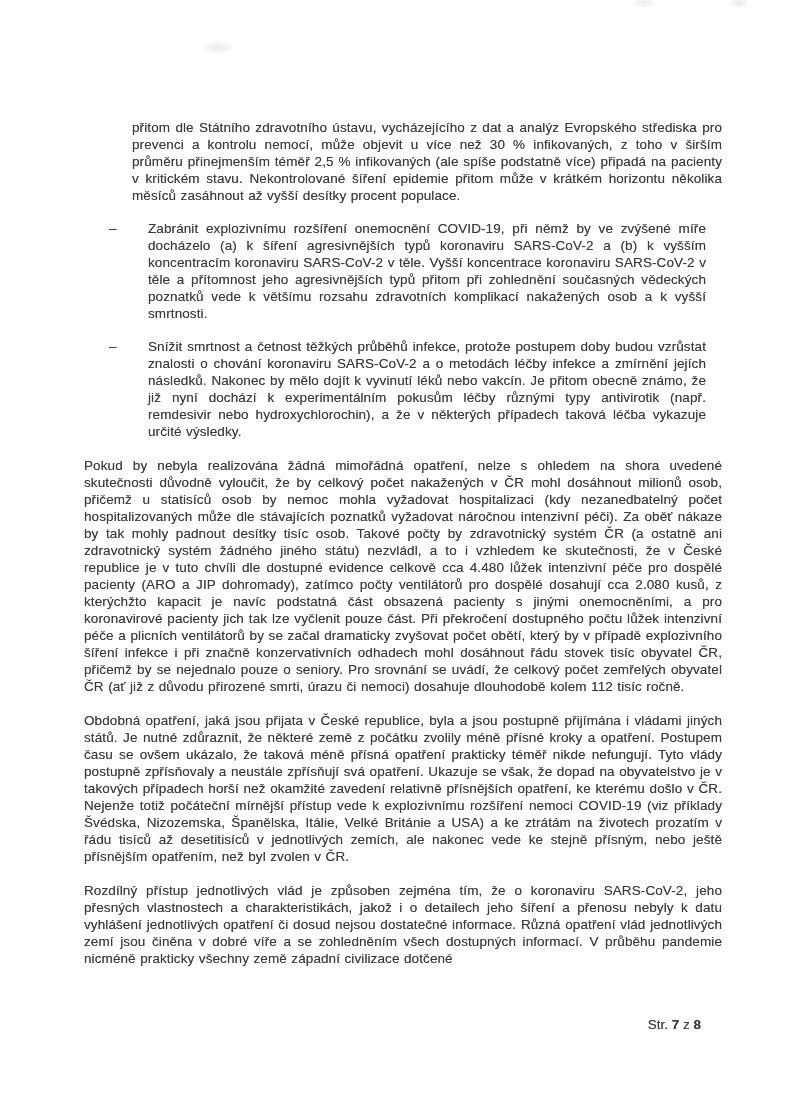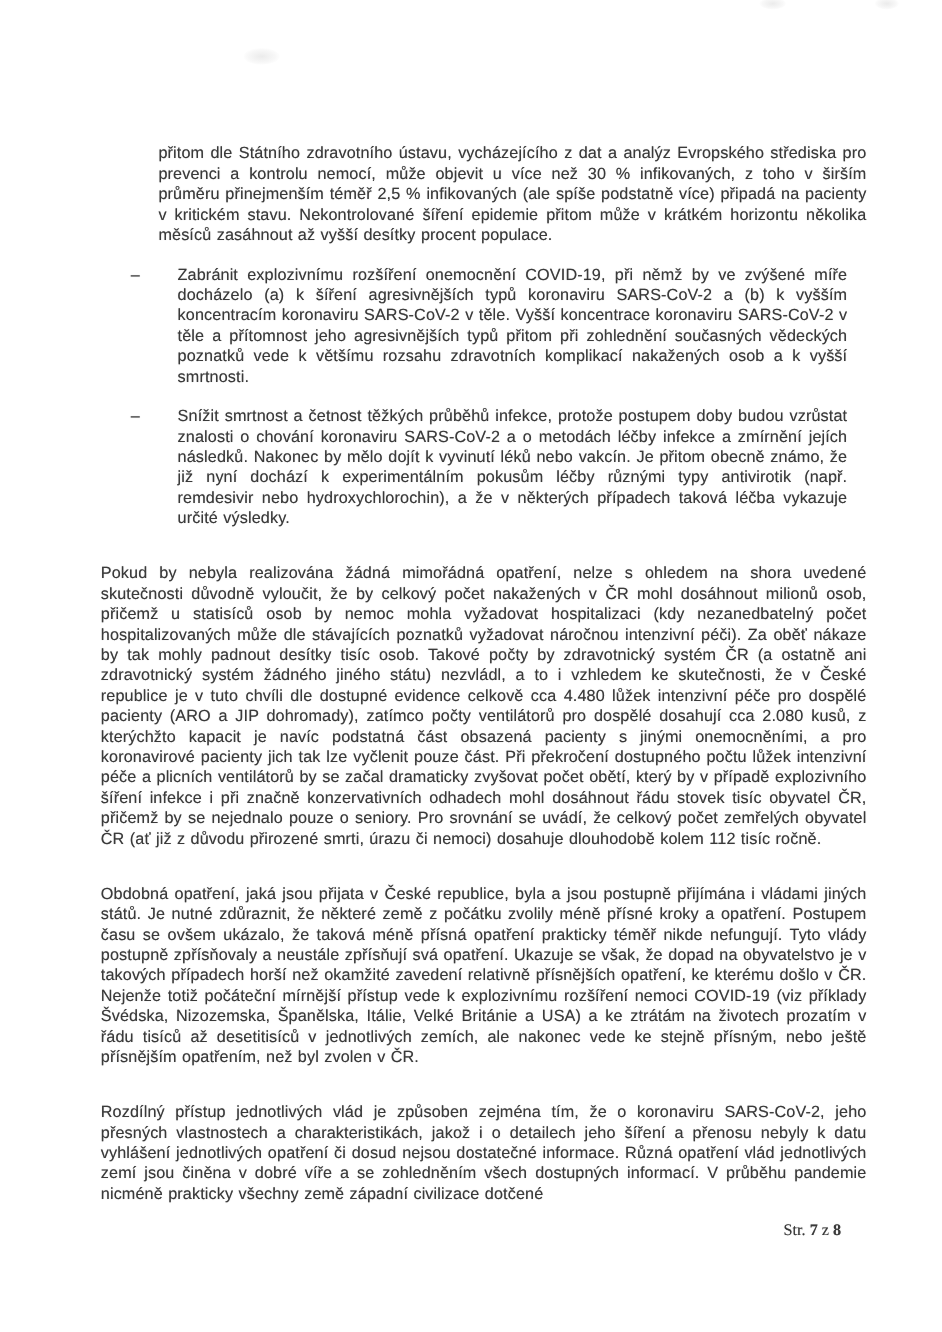--- a/index.html
+++ b/index.html
@@ -48,31 +48,30 @@
   }
   .bullet-marker {
     position: absolute;
     left: 25px;
     top: 0;
   }
   .bullet-text {
     margin: 16px;
   }
   .body-para {
-    margin: 29px 0 0 0;
+    margin: 17px 0 0 0;
   }
   .footer {
     position: absolute;
     top: 1016px;
     right: 84px;
     font-size: 13.5px;
     line-height: 17px;
     text-shadow: 0 0 0.6px rgba(58,58,58,0.55);
     white-space: nowrap;
-    font-family: Liberation Serif, serif;
   }
   .footer .bold { font-weight: bold; }
 </style>
 </head>
 <body>
 
 <div class="sheet">
 
   <div class="artifact a1"></div>
   <div class="artifact a2"></div>

